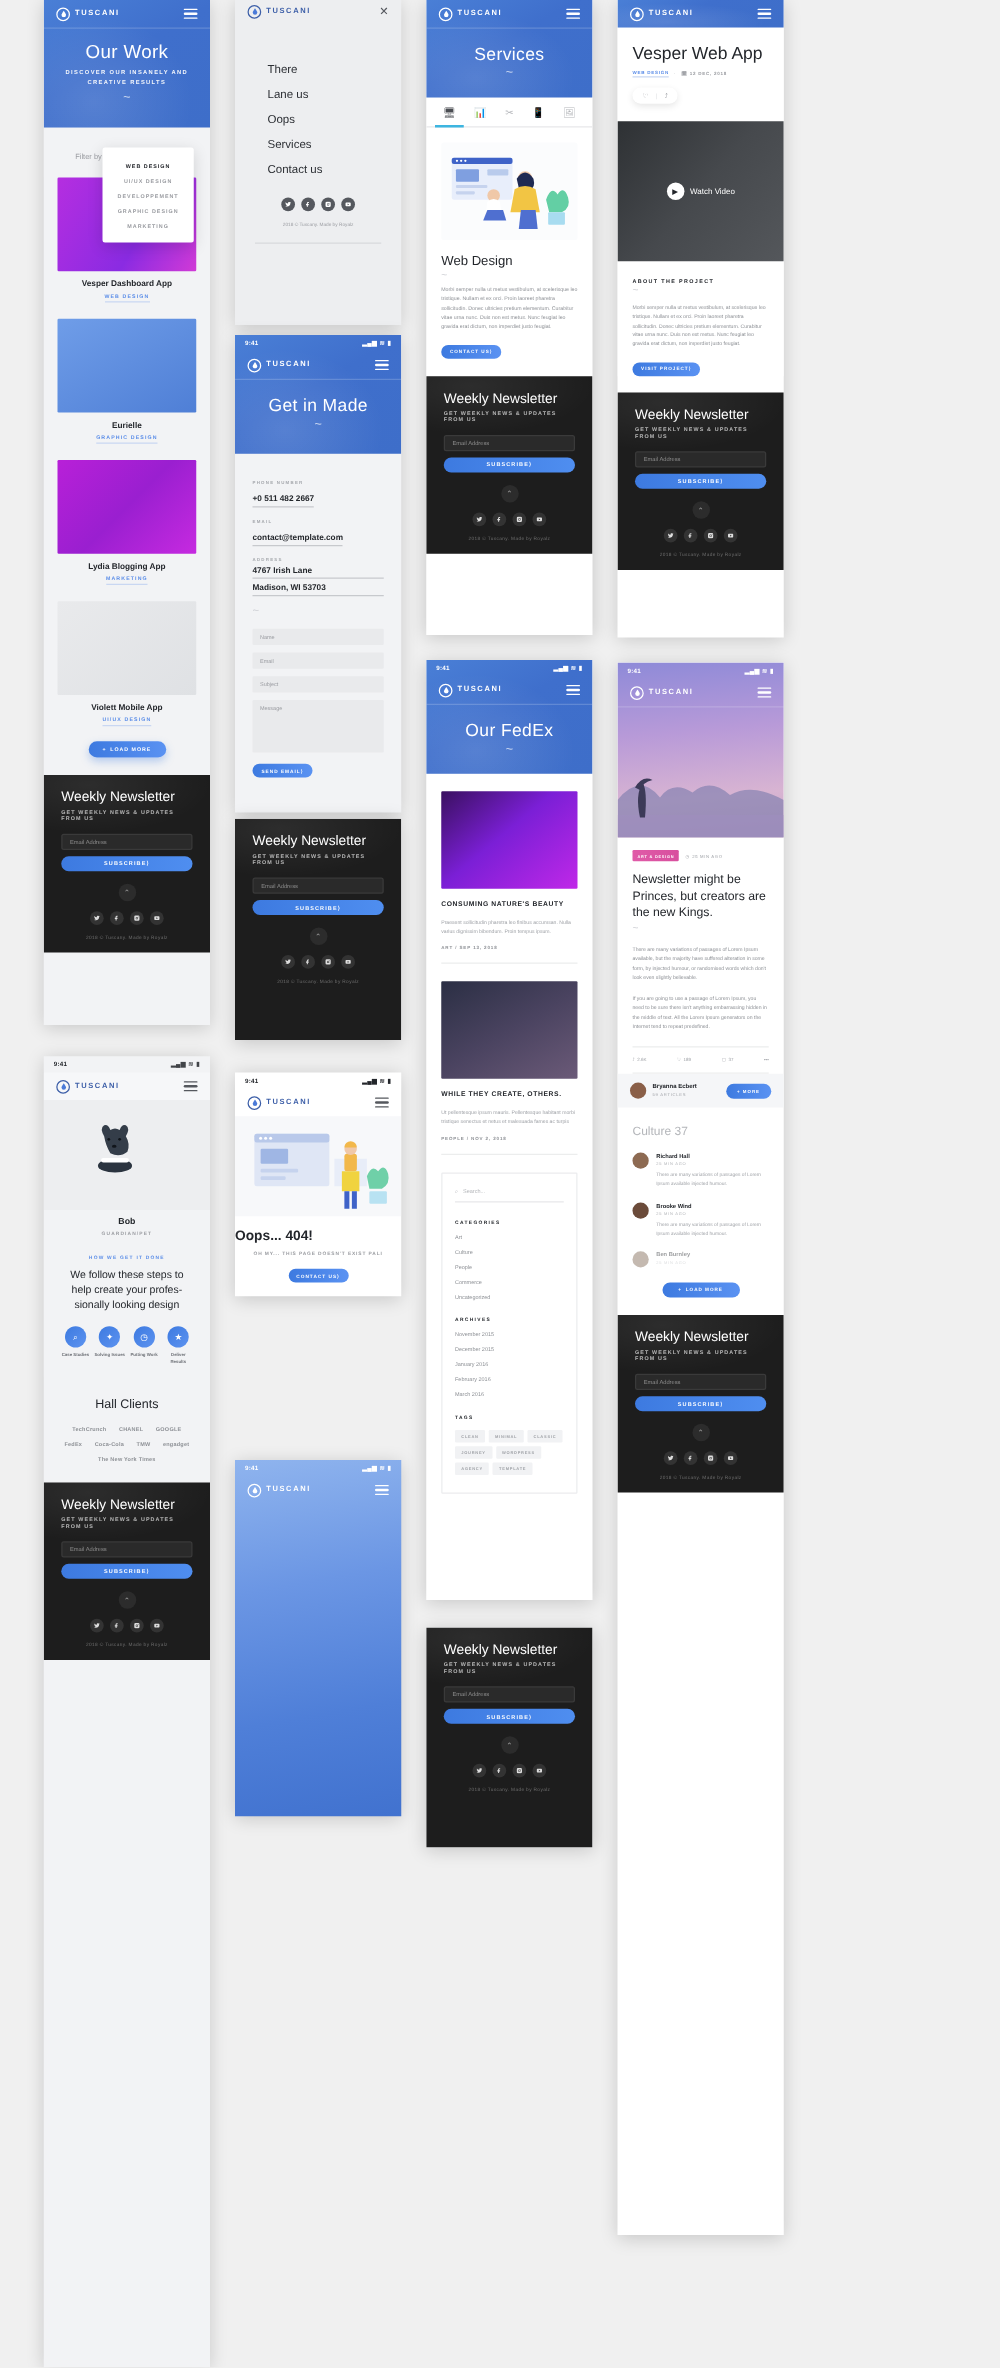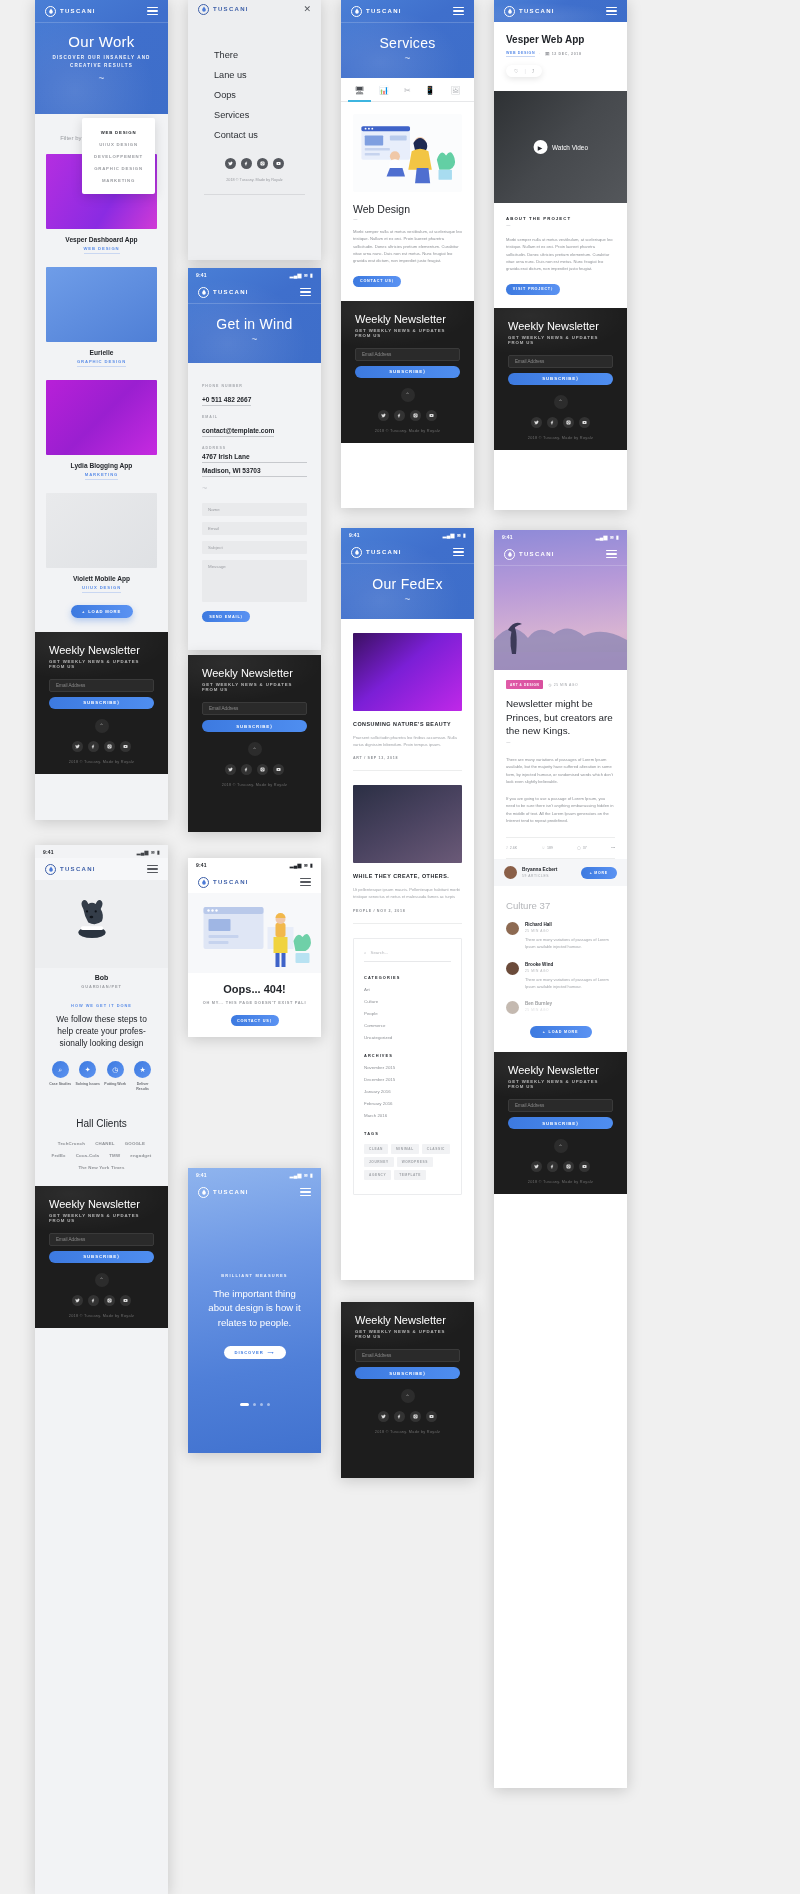--- a/index.html
+++ b/index.html
@@ -40,21 +40,21 @@
   .burger { width:11px; display:flex; flex-direction:column; gap:2px; }
   .burger i { display:block; height:1.2px; background:currentColor; border-radius:1px; }
   .hero {
     background:linear-gradient(150deg,#4a7fd6 0%,#3f6fcc 45%,#3e6ec9 100%);
     color:#fff; position:relative; overflow:hidden;
   }
   .hero:after{
     content:""; position:absolute; inset:0;
     background:radial-gradient(ellipse at 30% 80%, rgba(255,255,255,.12), transparent 60%);
   }
-  .hero-inner { position:relative; z-index:2; text-align:center; padding:10px 12px 30px; }
+  .hero-inner { position:relative; z-index:2; text-align:center; padding:10px 12px 18px; }
   .hero h1 { font-weight:300; letter-spacing:.3px; }
   .hero .sub { font-size:4.6px; font-weight:bold; letter-spacing:1.1px; line-height:1.8; margin-top:4px; opacity:.92;}
   .squiggle { font-size:10px; opacity:.7; margin-top:2px; font-weight:300;}
   .hero-divider{ height:1px; background:rgba(255,255,255,.18); }
 
   
   .newsletter { background:#1d1d1d; color:#fff; padding:12px 14px 10px; position:relative; overflow:hidden; }
   .newsletter:before{
     content:""; position:absolute; top:-10px; left:-10px; right:-10px; height:60px;
     background:radial-gradient(ellipse at 30% 30%, rgba(255,255,255,.07), transparent 65%);
@@ -174,21 +174,21 @@
     background:linear-gradient(90deg,#3d7ae0,#5a92f2); color:#fff;
     display:flex; align-items:center; justify-content:center; font-size:3.8px; font-weight:bold; letter-spacing:.8px;
   }
 
   
   #nl-screen2 { left:188px; top:655px; width:133px; height:177px; }
 
   
   #e404-screen { left:188px; top:858px; width:133px; height:179px; background:#fff;}
   .e404-art { height:80px; background:#f7f8fa; position:relative; }
-  .e404-title { text-align:center; font-size:11px; font-weight:bold; color:#23262b; margin-top:10px;}
+  .e404-title { text-align:left; font-size:11px; font-weight:bold; color:#23262b; margin-top:10px;}
   .e404-sub { text-align:center; font-size:3.9px; font-weight:bold; letter-spacing:.7px; color:#9b9da2; margin-top:5px;}
   .e404-btn {
     width:48px; height:11px; border-radius:6px; margin:10px auto 0;
     background:linear-gradient(90deg,#3d7ae0,#5a92f2); color:#fff;
     display:flex; align-items:center; justify-content:center; font-size:3.8px; font-weight:bold; letter-spacing:.8px;
   }
 
   
   #disc-screen { left:188px; top:1168px; width:133px; height:285px;
     background:linear-gradient(170deg,#8fb4ee 0%,#6b96e4 35%,#4f7fd8 70%,#4172cf 100%); color:#fff;}
@@ -229,21 +229,21 @@
   .sidebar-card { margin:14px 12px 0; border:1px solid #ebecee; border-radius:1px; padding:11px 10px 14px; }
   .search-row { display:flex; align-items:center; gap:4px; border-bottom:1px solid #e7e8ea; padding-bottom:6px; color:#b4b6ba; font-size:4.4px;}
   .sb-head { font-size:3.9px; font-weight:bold; letter-spacing:1.1px; color:#23262b; margin-top:13px;}
   .sb-item { font-size:4.4px; color:#8e9196; margin-top:7px; }
   .tagwrap { display:flex; flex-wrap:wrap; gap:3px; margin-top:8px; }
   .tag { background:#f1f2f4; color:#a0a3a8; font-size:3.2px; font-weight:bold; letter-spacing:.6px; padding:3px 5px; border-radius:1px;}
   #nl-screen4 { left:341px; top:1302px; width:133px; height:176px; }
 
   
   #proj-screen { left:494px; top:0; width:133px; height:510px; background:#fff;}
-  .pd-title { font-size:10px; color:#23262b; padding:12px 12px 0; font-weight:700;}
+  .pd-title { font-size:14px; color:#23262b; padding:12px 12px 0; font-weight:400;}
   .pd-meta { display:flex; align-items:center; gap:4px; padding:6px 12px 0; font-size:3.6px; font-weight:bold; letter-spacing:.6px;}
   .pd-meta .cat { color:#5b8de8; border-bottom:1px solid #c9d7f2; padding-bottom:1px;}
   .pd-meta .dot { color:#c9cbd0; }
   .pd-meta .date { color:#9b9da2; }
   .pd-actions { display:flex; gap:3px; margin:8px 12px 12px; }
   .pill { background:#fff; border-radius:8px; box-shadow:0 2px 6px rgba(0,0,0,.1); padding:3px 8px; display:flex; gap:6px; align-items:center; font-size:5px; color:#8e9196;}
   .pd-video { height:112px; position:relative; }
   .play-row { position:absolute; left:50%; top:50%; transform:translate(-50%,-50%); display:flex; align-items:center; gap:5px; color:#fff;}
   .play-c { width:14px; height:14px; border-radius:50%; background:#fff; display:flex; align-items:center; justify-content:center; color:#23262b; font-size:6px;}
   .play-lbl { font-size:6.4px; font-weight:400; }
@@ -555,21 +555,21 @@
           <span class="brandname">TUSCANI</span>
         </div>
         <span class="burger">
             <i></i>
             <i></i>
             <i></i>
           </span>
       </div>
       <div class="hero-divider"></div>
       <div class="hero-inner" style="padding:12px 12px 14px">
-        <h1 style="font-size:14px">Get in Wind</h1>
+        <h1 style="font-size:14px">Get in Made</h1>
         <div class="squiggle">~</div>
       </div>
     </div>
     <div class="contact-body">
       <div class="cf-lbl">PHONE NUMBER</div>
       <div class="cf-val">+0 511 482 2667</div>
       <div class="cf-lbl">EMAIL</div>
       <div class="cf-val">contact@template.com</div>
       <div class="cf-lbl">ADDRESS</div>
       <div class="cf-val blk">4767 Irish Lane</div>
@@ -681,31 +681,20 @@
               <path d="M5 1 C7 4 8 5.5 8 6.6 A3 3 0 0 1 2 6.6 C2 5.5 3 4 5 1 Z" fill="#fff"></path>
             </svg>
         </span>
         <span class="brandname">TUSCANI</span>
       </div>
       <span class="burger">
           <i></i>
           <i></i>
           <i></i>
         </span>
-    </div>
-    <div class="disc-body">
-      <div class="disc-eyebrow">BRILLIANT MEASURES</div>
-      <div class="disc-title">The important thing about design is how it relates to people.</div>
-      <div class="disc-btn"><span>DISCOVER</span> ⟶</div>
-      <div class="dots">
-        <i class="on"></i>
-        <i></i>
-        <i></i>
-        <i></i>
-      </div>
     </div>
   </div>
 
   <div class="screen" id="services-screen">
     <div class="hero">
       <div class="nav" style="color:#fff">
         <div class="brand">
           <span class="logo">
             <svg viewBox="0 0 10 10">
                 <path d="M5 1 C7 4 8 5.5 8 6.6 A3 3 0 0 1 2 6.6 C2 5.5 3 4 5 1 Z" fill="#fff"></path>

